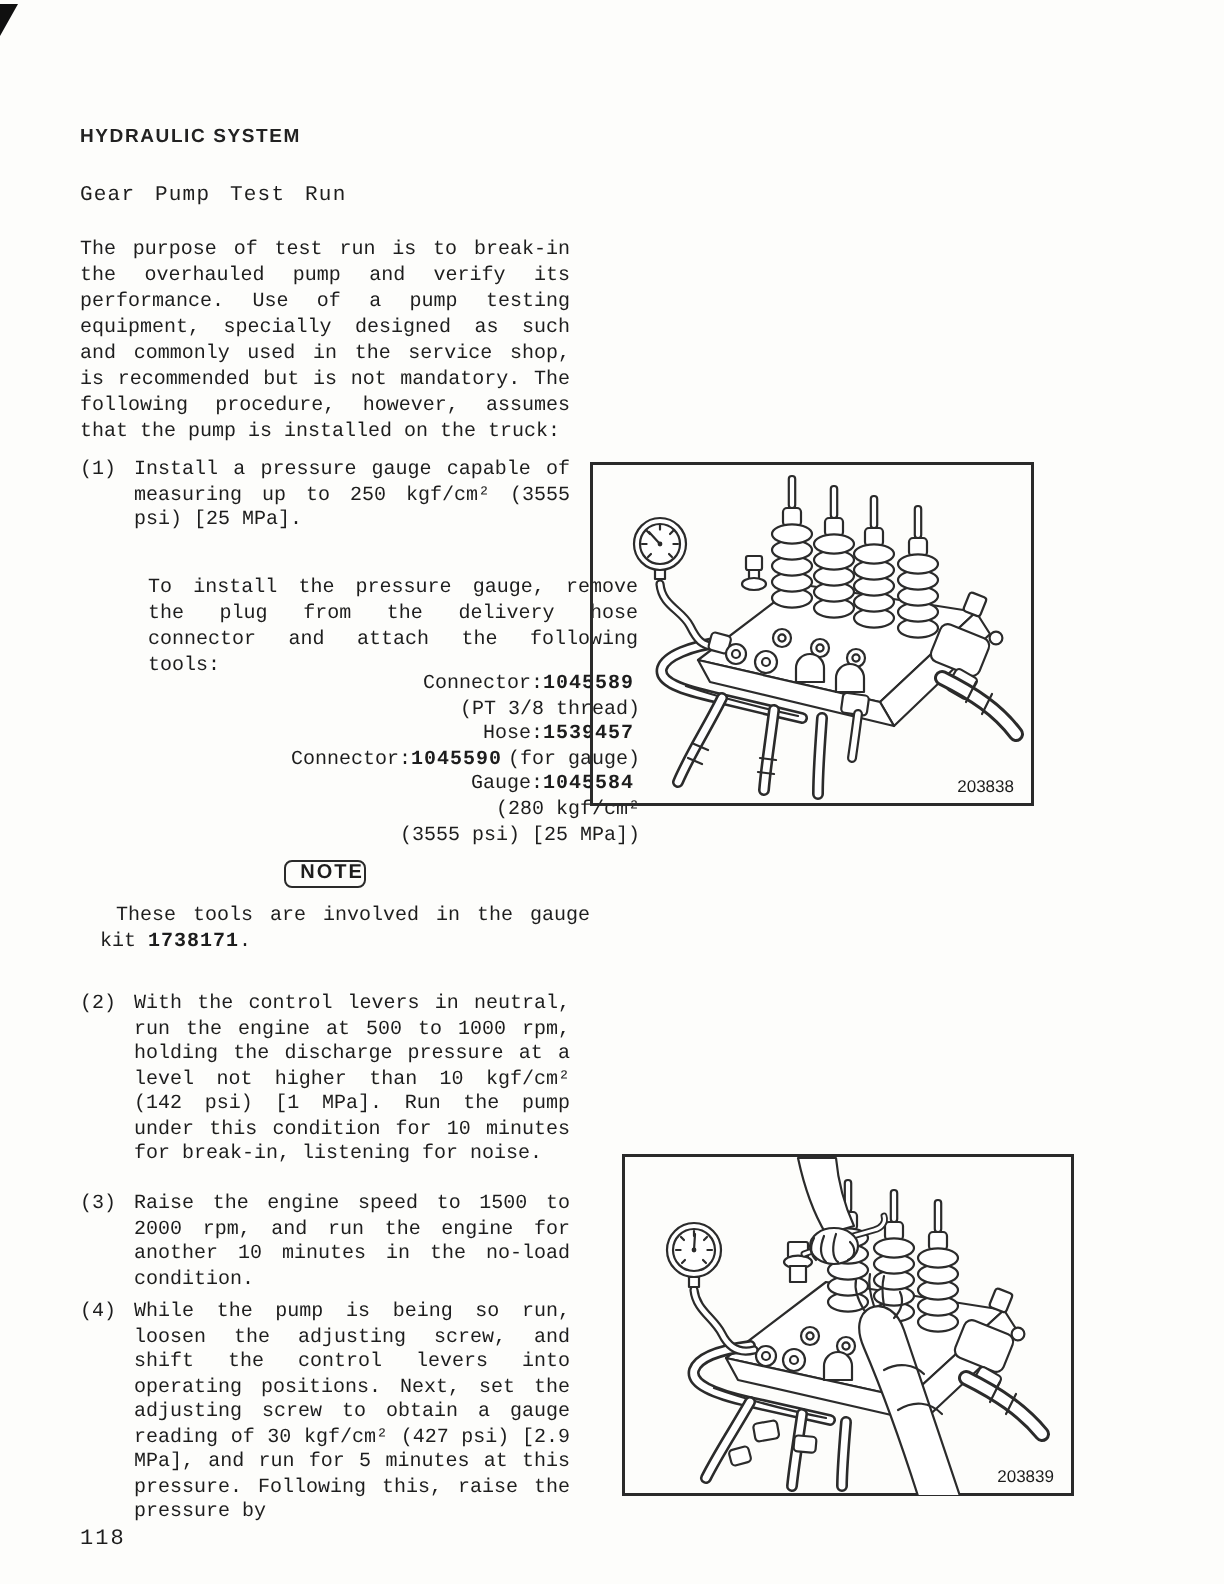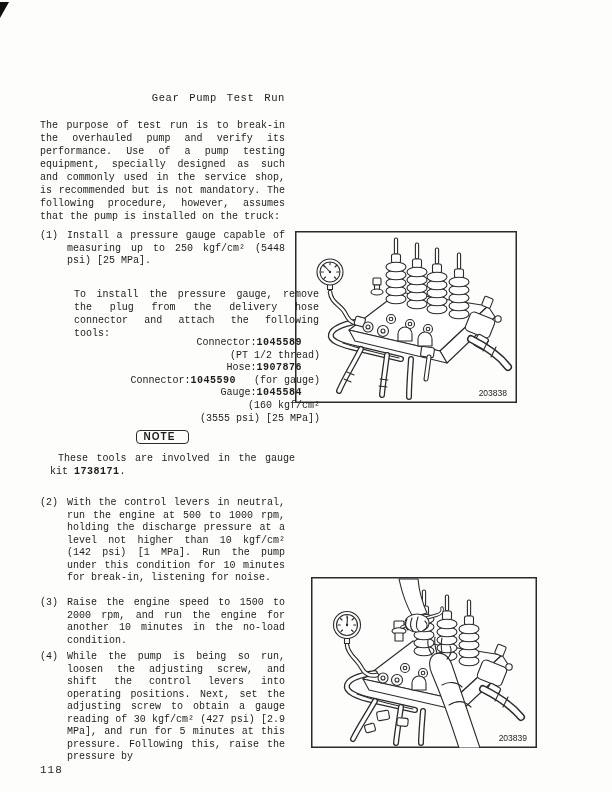--- a/index.html
+++ b/index.html
@@ -11,42 +11,42 @@
   }
   .page {
     position:relative; width:612px; height:792px;
     background:#fdfdfb; overflow:hidden;
   }
   .col { position:absolute; left:40px; width:245px; }
   .doc-header {
     top:63px; font-family:"Liberation Sans",sans-serif;
     font-weight:bold; font-size:9.5px; letter-spacing:0.8px; color:#222;
   }
-  .doc-title { top:92px; font-size:10.5px; letter-spacing:0.6px; word-spacing:3px;text-align:right; }
+  .doc-title { top:92px; font-size:10.5px; letter-spacing:0.6px; word-spacing:3px; }
   .para { font-size:10px; line-height:13px; text-align:justify; }
   .intro { top:119px; }
   .step { display:flex; font-size:10px; line-height:12.5px; }
   .step-num { width:27px; flex:none; }
   .step-body { flex:1; text-align:justify; }
   .step1 { top:230px; }
   .step2 { top:497px; }
   .step3 { top:597px; }
   .step4 { top:651px; }
   .sub-para { top:288px; margin:0; padding-left:34px; font-size:10px; line-height:13px; text-align:justify; }
   .tools { top:337px; padding-left:35px; font-size:10px; line-height:12.6px; }
   .tool-row { white-space:nowrap;text-align:right; }
   .tool-label { display:inline-block; width:69px; }
   .tool-part { font-weight:bold; letter-spacing:0.5px; }
-  .tool-suffix { margin-left:18px; }
+  .tool-suffix { margin-left:3px; }
   .tool-part:empty + .tool-suffix { margin-left:0; }
   .note-box-wrap { top:430px; }
   .note-box {
     width:fit-content; margin:0 auto;
     border:1.5px solid #2a2a2a; border-radius:4px;
-    padding:0px 13px 1px 7px;
+    padding:0px 0 1px 7px;
     font-size:10px; font-weight:bold; letter-spacing:1px;
     font-family:"Liberation Sans",sans-serif;
   }
   .note-text { top:453px; padding-left:10px; text-indent:8px; font-size:10px; line-height:12.5px; text-align:justify; }
   .note-part { font-weight:bold; letter-spacing:0.5px; }
   .page-number { position:absolute; left:40px; top:764px; font-size:11px; font-weight:normal; letter-spacing:1px; }
   .figure { position:absolute; }
   .fig1 { left:295px; top:231px; width:222px; height:128px;text-align:center; }
   .fig2 { left:293px; top:577px; width:226px; height:171px;padding-left:18px; }
   .corner-mark {
@@ -61,50 +61,51 @@
   .frame { fill:none; stroke:#2a2a2a; stroke-width:1.5; }
   .fignum { font-family:"Liberation Sans",sans-serif; font-size:8.5px; fill:#1c1c1c; }
 </style>
 </head>
 <body>
 
 <div class="page">
 
   <div class="corner-mark"></div>
 
+  <div class="col doc-header">HYDRAULIC SYSTEM</div>
 
   <div class="col doc-title">Gear Pump Test Run</div>
 
   <div class="col para intro">The purpose of test run is to break-in the overhauled pump and verify its performance. Use of a pump testing equipment, specially designed as such and commonly used in the service shop, is recommended but is not mandatory. The following procedure, however, assumes that the pump is installed on the truck:</div>
 
   <div class="col step step1">
     <span class="step-num">(1)</span>
-    <span class="step-body">Install a pressure gauge capable of measuring up to 250 kgf/cm² (5448 psi) [25 MPa].</span>
+    <span class="step-body">Install a pressure gauge capable of measuring up to 250 kgf/cm² (3555 psi) [25 MPa].</span>
   </div>
 
   <div class="col sub-para">To install the pressure gauge, remove the plug from the delivery hose connector and attach the following tools:</div>
 
   <div class="col tools">
     <div class="tool-row">
       <span class="tool-label">Connector:</span><b class="tool-part">1045589</b><span class="tool-suffix"></span>
     </div>
     <div class="tool-row">
-      <span class="tool-label"></span><b class="tool-part"></b><span class="tool-suffix">(PT 1/2 thread)</span>
-    </div>
-    <div class="tool-row">
-      <span class="tool-label">Hose:</span><b class="tool-part">1907876</b><span class="tool-suffix"></span>
+      <span class="tool-label"></span><b class="tool-part"></b><span class="tool-suffix">(PT 3/8 thread)</span>
+    </div>
+    <div class="tool-row">
+      <span class="tool-label">Hose:</span><b class="tool-part">1539457</b><span class="tool-suffix"></span>
     </div>
     <div class="tool-row">
       <span class="tool-label">Connector:</span><b class="tool-part">1045590</b><span class="tool-suffix">(for gauge)</span>
     </div>
     <div class="tool-row">
       <span class="tool-label">Gauge:</span><b class="tool-part">1045584</b><span class="tool-suffix"></span>
     </div>
     <div class="tool-row">
-      <span class="tool-label"></span><b class="tool-part"></b><span class="tool-suffix">(160 kgf/cm²</span>
+      <span class="tool-label"></span><b class="tool-part"></b><span class="tool-suffix">(280 kgf/cm²</span>
     </div>
     <div class="tool-row">
       <span class="tool-label"></span><b class="tool-part"></b><span class="tool-suffix">(3555 psi) [25 MPa])</span>
     </div>
   </div>
 
   <div class="col note-box-wrap">
     <div class="note-box">NOTE</div>
   </div>
 

